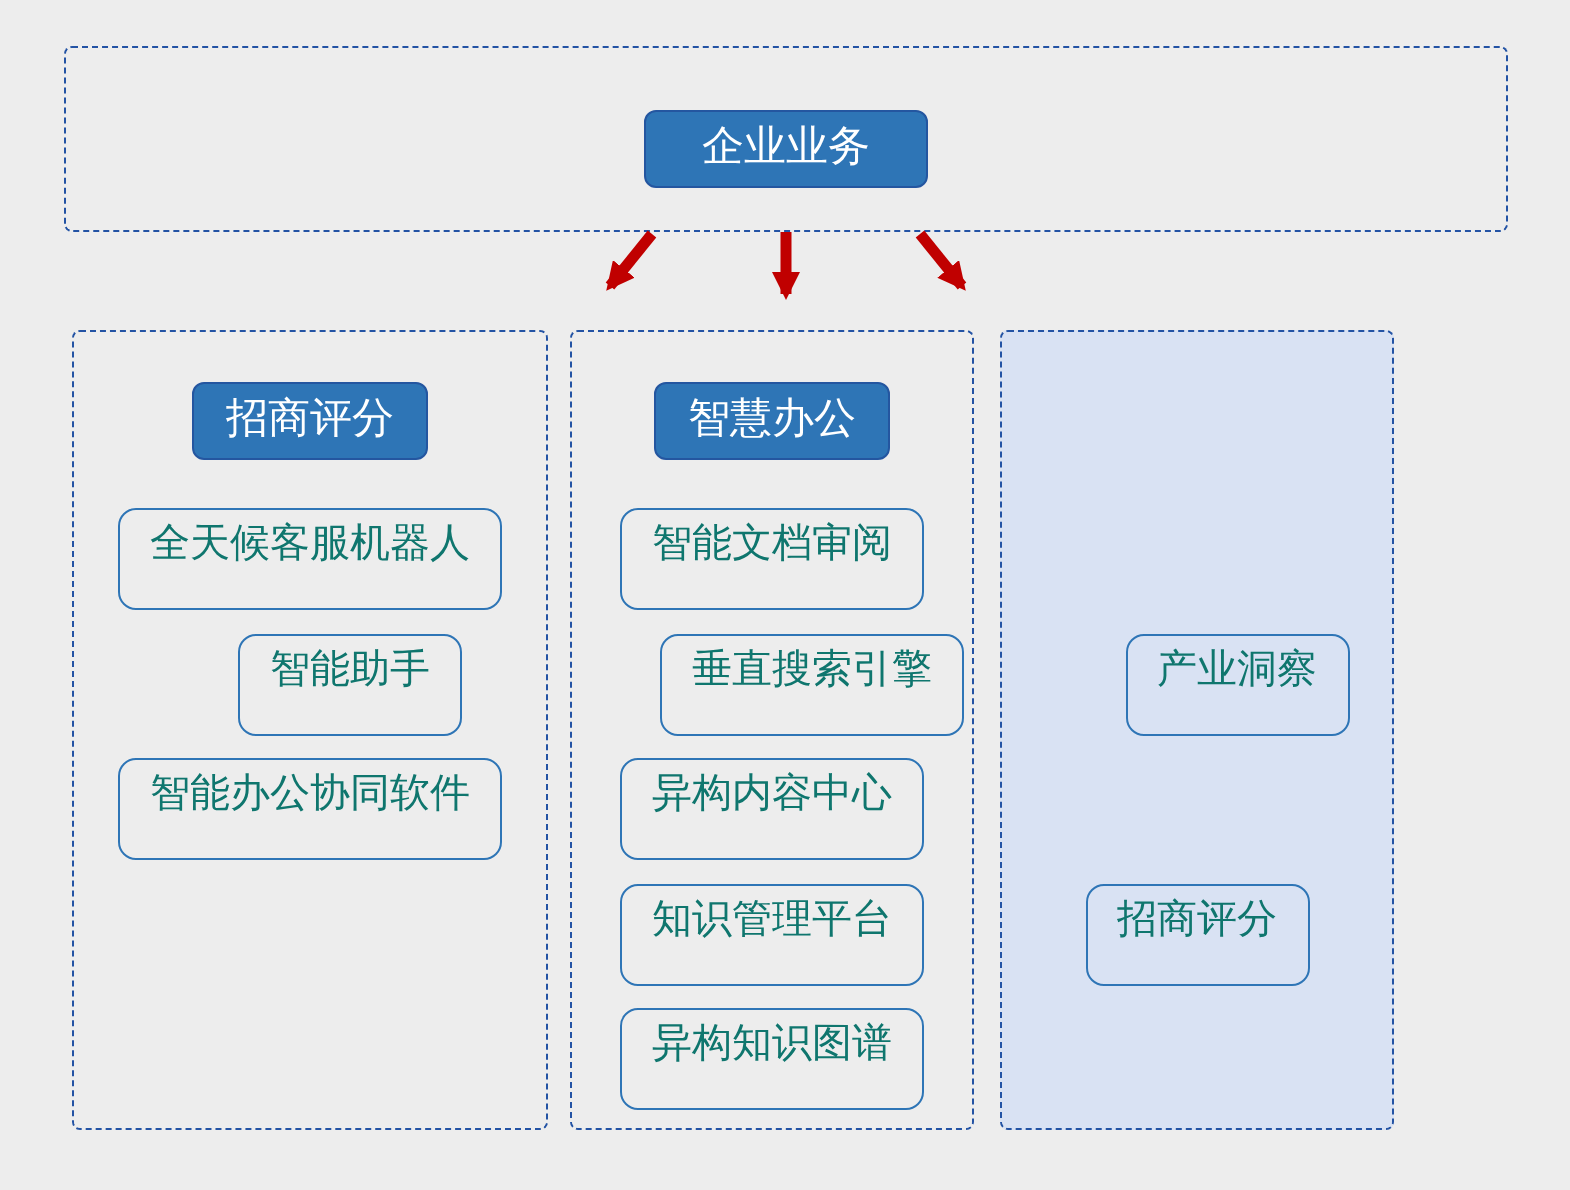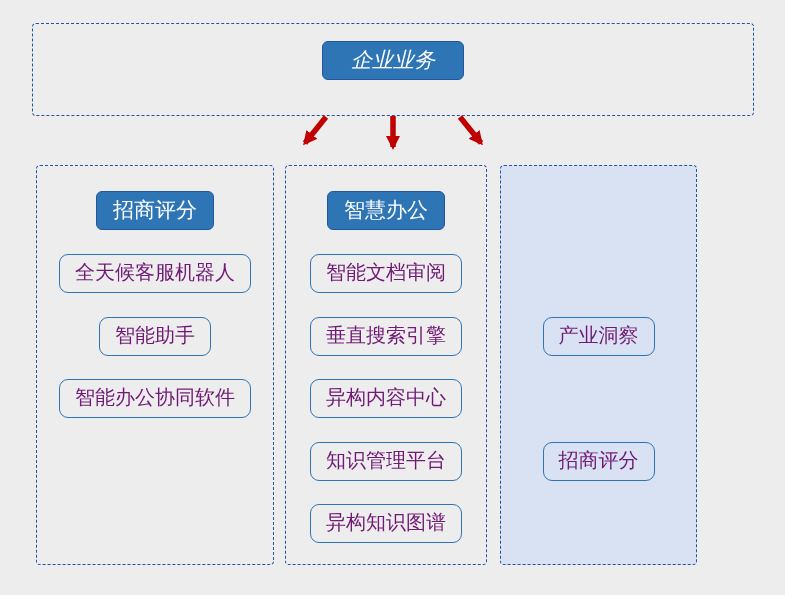--- a/index.html
+++ b/index.html
@@ -24,43 +24,43 @@
     padding: 0 16px;
     box-sizing: border-box;
     background: #2E75B6;
     border: 1.5px solid #2456A0;
     border-radius: 6px;
     color: #FFFFFF;
     font-size: 21px;
     white-space: nowrap;
     text-align: center;
   }
-  #root-node { top: 17px; padding: 0 28px; font-style: italic; }
+  #root-node { top: 31px; padding: 0 28px; }
   #connector-arrows { position: absolute; left: 280px; top: 110px; }
   .column { position: absolute; top: 165px; height: 400px; }
   #column-customer-service { left: 36px;  width: 238px; }
   #column-smart-office     { left: 285px; width: 202px; }
   #column-investment       { left: 500px; width: 197px; background: #D9E2F3; }
   .column .header-node { top: 25px; }
   .item-node {
     position: absolute;
     left: 50%; transform: translateX(-50%);
-    height: 39px; line-height: 35px;
+    height: 51px; line-height: 35px;
     padding: 0 15px;
     box-sizing: border-box;
     background: transparent;
     border: 1.5px solid #2E75B6;
     border-radius: 9px;
-    color: #701a75;
+    color: #0f766e;
     font-size: 20px;
     white-space: nowrap;
     text-align: center;
   }
   .row0 { top: 88px; }
-  .row1 { top: 150.5px; }
+  .row1 { top: 150.5px; margin-left: 20px; }
   .row2 { top: 213px; }
   .row3 { top: 275.5px; }
   .row4 { top: 338px; }
 </style>
 </head>
 <body>
 
 <div class="dash-panel" id="root-panel">
   <div class="header-node" id="root-node">企业业务</div>
 </div>

